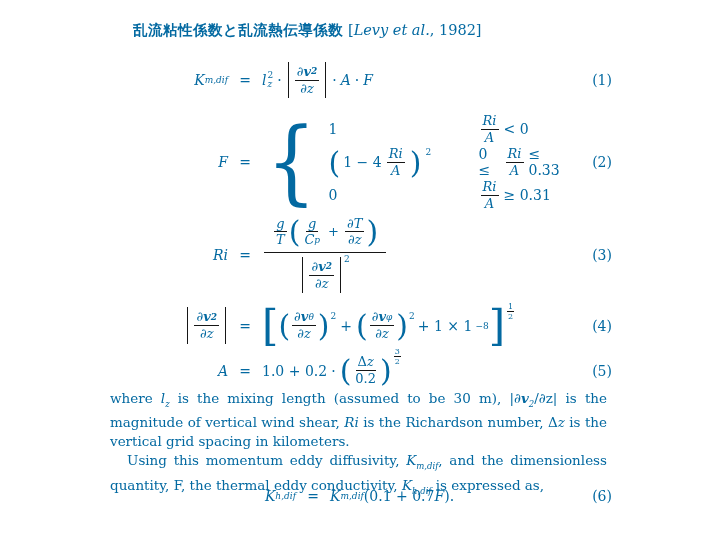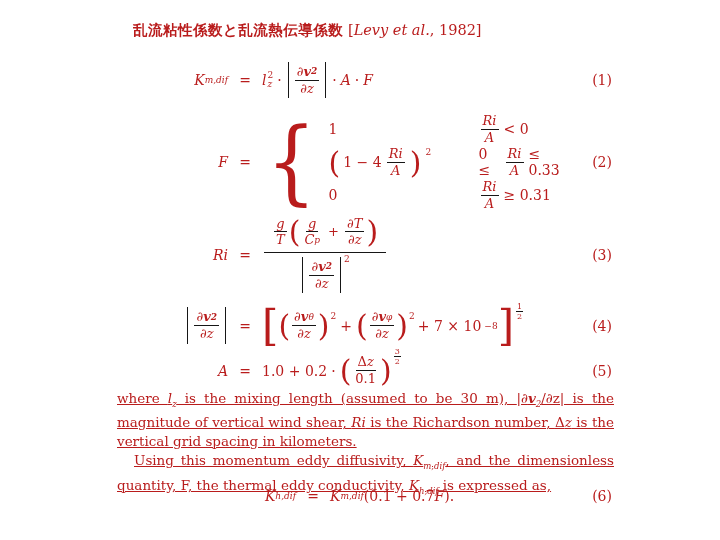--- a/index.html
+++ b/index.html
@@ -1,16 +1,16 @@
 <!DOCTYPE html>
 <html><head>
 <meta charset="utf-8">
 <style>
   html,body{margin:0;padding:0;background:#fff;}
-  .page{position:relative;width:720px;height:540px;background:#ffffff;color:#b91c1c;
+  .page{position:relative;width:720px;height:540px;background:#ffffff;color:#0369a1;
         font-family:"DejaVu Serif","Liberation Serif",serif;overflow:hidden;}
   
   .title{position:absolute;left:133px;top:21px;font-size:14.5px;white-space:nowrap;}
   .title .jp{font-weight:700;letter-spacing:.5px;}
   .title .au{font-style:italic;}
   
   .eqblock{position:absolute;left:110px;top:55px;width:502px;font-size:14px;}
   .eqrow{display:flex;align-items:center;}
   .lhs{width:118px;display:flex;justify-content:flex-end;align-items:center;}
   .rel{width:34px;display:flex;justify-content:center;align-items:center;}
@@ -44,21 +44,21 @@
   .psup{font-size:9px;position:relative;top:-10px;margin-left:1px;}
   .psup2{font-size:9px;align-self:flex-start;position:relative;top:-3px;margin-left:1px;}
   .expfrac{display:inline-flex;flex-direction:column;align-items:center;font-size:8px;line-height:1.15;
            position:relative;top:-14px;margin-left:2px;}
   .expfrac .fn{border-bottom:.8px solid #161616;padding:0 1px;}
   .supsub{display:inline-flex;flex-direction:column;align-items:flex-start;font-size:9px;line-height:1.05;
           margin-left:1px;vertical-align:-3px;}
   .cases{display:grid;grid-template-columns:150px auto;align-items:center;row-gap:1px;}
   .cases .cell{display:flex;align-items:center;gap:3px;}
   
-  .textblock{position:absolute;left:117px;top:389px;width:497px;font-size:13.5px;line-height:18.6px;text-decoration:underline;}
+  .textblock{position:absolute;left:110px;top:389px;width:497px;font-size:13.5px;line-height:18.6px;}
   .textblock p{margin:0;text-align:justify;}
   .textblock p.indent{text-indent:17px;margin-top:1px;}
   .textblock sub.ps{font-size:8.5px;font-style:italic;}
   
   .eq6{position:absolute;left:110px;top:488px;width:502px;font-size:14px;}
   .lhs6{width:186px;display:flex;justify-content:flex-end;align-items:center;}
 </style>
 </head>
 <body>
 
@@ -259,21 +259,21 @@
               <span class="bv">v</span>
               <sub class="s">φ</sub>
             </span>
           <span class="fd">
               <span class="m">∂</span>
               <span class="m">z</span>
             </span>
         </span>
         <span class="big">)</span>
           <span class="psup">2</span>
-        <span class="sp">+ 7 × 10</span>
+        <span class="sp">+ 1 × 1</span>
           <sup class="s">−8</sup>
         <span class="Big">]</span>
         <span class="expfrac">
             <span class="fn">1</span>
             <span>2</span>
           </span>
       </div>
       <div class="eqno">(4)</div>
     </div>
 
@@ -286,21 +286,21 @@
         </div>
       <div class="rhs">
         <span>1.0 + 0.2</span>
         <span class="cdot">·</span>
         <span class="big">(</span>
         <span class="frac">
           <span class="fn">
               <span>Δ</span>
               <span class="m">z</span>
             </span>
-          <span class="fd">0.1</span>
+          <span class="fd">0.2</span>
         </span>
         <span class="big">)</span>
         <span class="expfrac">
             <span class="fn">3</span>
             <span>2</span>
           </span>
       </div>
       <div class="eqno">(5)</div>
     </div>
   </div>

